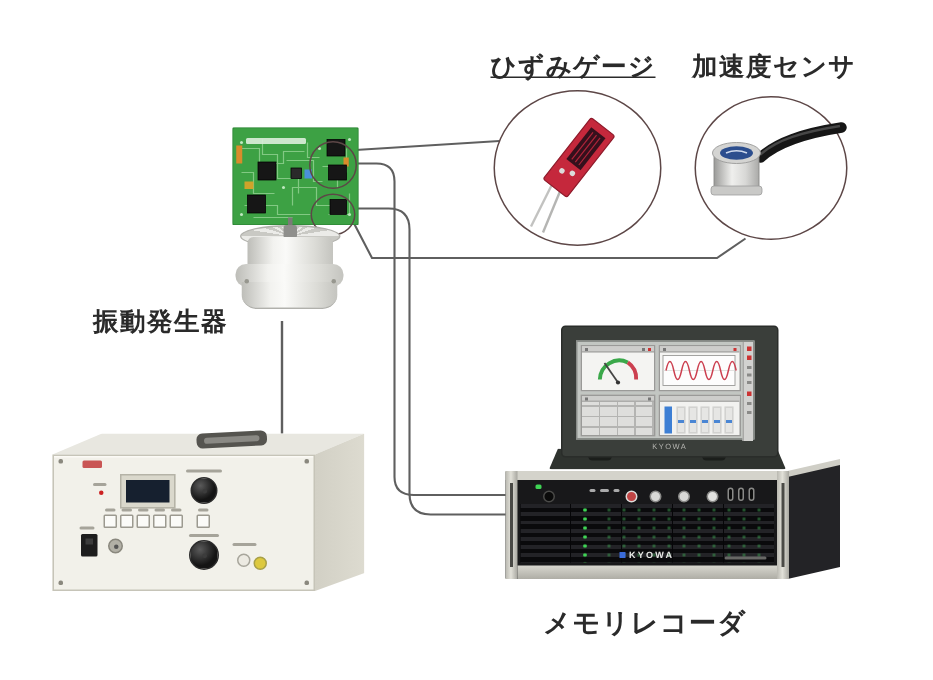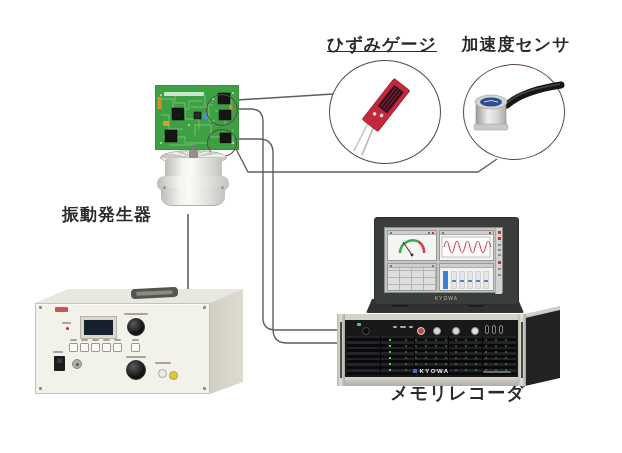--- a/index.html
+++ b/index.html
@@ -107,21 +107,21 @@
     <path d="M237,100 L333,94" fill="none" style="stroke:var(--cable)" stroke-width="1.4"></path>
     <path d="M237,109 H251 Q263,109 263,121 V318 Q263,330 276,330 H339" fill="none" style="stroke:var(--cable)" stroke-width="1.4"></path>
     <path d="M236,139 H259 Q273,139 273,153 V329 Q273,343 287,343 H339" fill="none" style="stroke:var(--cable)" stroke-width="1.4"></path>
     <path d="M235,147 L248,172 H478 L497,159" fill="none" style="stroke:var(--cable)" stroke-width="1.4"></path>
     <path d="M188,214 V289" fill="none" style="stroke:var(--cable)" stroke-width="1.6"></path>
   </svg>
 
   <div class="jlabel centered" style="left:382px;top:33px;text-decoration:underline;">ひずみゲージ</div>
   <div class="jlabel centered" style="left:516px;top:33px;">加速度センサ</div>
   <div class="jlabel" style="left:62px;top:203px;">振動発生器</div>
-  <div class="jlabel centered" style="left:430px;top:381px;font-size:18px;margin-left:28px;">メモリレコーダ</div>
+  <div class="jlabel centered" style="left:430px;top:403px;font-size:18px;">メモリレコーダ</div>
 
   <svg id="pcb" class="abs" width="84" height="65" viewBox="0 0 84 65">
     <rect x="0" y="0" width="84" height="65" rx="1.5" style="fill:var(--pcb-green)" stroke="#2e8636" stroke-width="1"></rect>
     <g style="stroke:var(--pcb-trace)" stroke-width="0.8" fill="none" opacity="0.85">
       <path d="M4,14 H18 V24 H34 V16 H48"></path>
       <path d="M6,30 H14 V44 H28"></path>
       <path d="M20,8 V18 H30 V34 H44 V44"></path>
       <path d="M36,22 H54 V36 H60"></path>
       <path d="M50,10 V20 H58"></path>
       <path d="M8,52 H30 V58 H52"></path>

